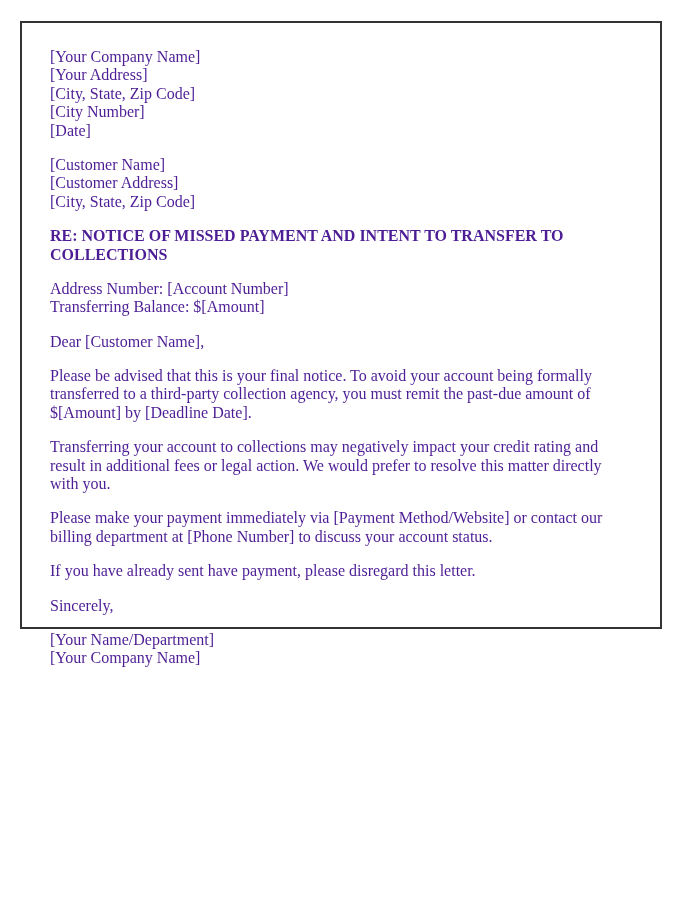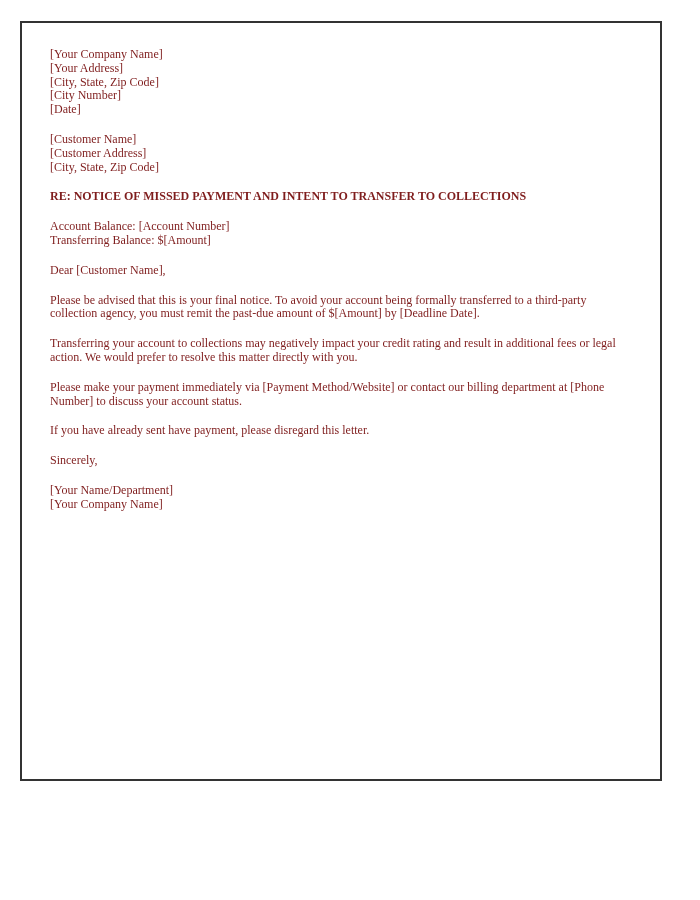--- a/index.html
+++ b/index.html
@@ -12,29 +12,29 @@
     width: 700px;
     height: 900px;
     background: #ffffff;
     overflow: hidden;
   }
   .letter-frame {
     position: absolute;
     left: 20px;
     top: 21px;
     width: 642px;
-    height: 760px;
+    height: 608px;
     box-sizing: border-box;
     border: 2px solid #333333;
     padding: 25px 28px;
     background: #ffffff;
     font-family: "Liberation Serif", "DejaVu Serif", serif;
-    font-size: 12px;
+    font-size: 16px;
     line-height: 1.15;
-    color: #7f1d1d;
+    color: #4c1d95;
   }
   .block {
     margin: 16px 0;
   }
   .block:first-child {
     margin-top: 0;
   }
   .subject {
     font-weight: bold;
   }
@@ -58,21 +58,21 @@
 
     <div class="block">
       <span class="line">[Customer Name]</span>
       <span class="line">[Customer Address]</span>
       <span class="line">[City, State, Zip Code]</span>
     </div>
 
     <div class="block subject">RE: NOTICE OF MISSED PAYMENT AND INTENT TO TRANSFER TO COLLECTIONS</div>
 
     <div class="block">
-      <span class="line">Account Balance: [Account Number]</span>
+      <span class="line">Address Number: [Account Number]</span>
       <span class="line">Transferring Balance: $[Amount]</span>
     </div>
 
     <div class="block">Dear [Customer Name],</div>
 
     <div class="block">Please be advised that this is your final notice. To avoid your account being formally transferred to a third-party collection agency, you must remit the past-due amount of $[Amount] by [Deadline Date].</div>
     <div class="block">Transferring your account to collections may negatively impact your credit rating and result in additional fees or legal action. We would prefer to resolve this matter directly with you.</div>
     <div class="block">Please make your payment immediately via [Payment Method/Website] or contact our billing department at [Phone Number] to discuss your account status.</div>
     <div class="block">If you have already sent have payment, please disregard this letter.</div>
 

